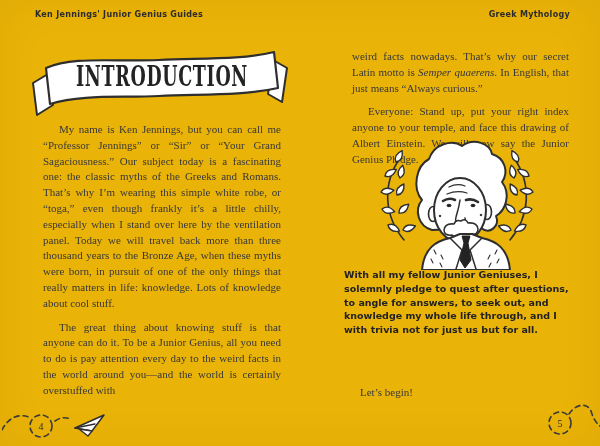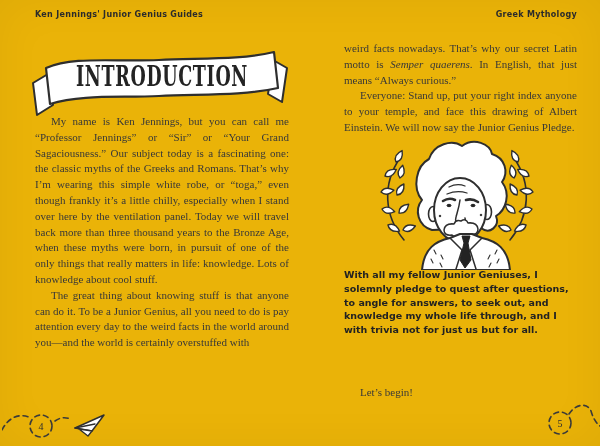--- a/index.html
+++ b/index.html
@@ -6,25 +6,25 @@
   .spread{
     position:relative;width:600px;height:446px;background:#eab308;
     overflow:hidden;box-shadow:inset 0 0 46px rgba(0,0,0,0.05);
     font-family:"Liberation Serif", serif;color:#383838;
   }
   .running-head{
     position:absolute;top:10px;font-family:"DejaVu Sans", sans-serif;
     font-weight:bold;font-size:8px;letter-spacing:0.3px;color:#2b2b2b;
   }
   .rh-left{left:35px;}
-  .rh-right{right:23px;}
+  .rh-right{right:30px;}
   .column{position:absolute;font-size:11px;line-height:15.8px;text-align:justify;}
   .col-left{left:35px;top:114px;width:254px;}
   .col-right{left:344px;top:41px;width:233px;}
-  .column p{margin:0;}
+  .column p{margin:8px;}
   .column p.indent{text-indent:16px;}
   .motto-italic{font-style:italic;}
   .banner-svg{position:absolute;left:26px;top:44px;}
   .einstein-svg{position:absolute;left:372px;top:138px;}
   .pledge{
     position:absolute;left:344px;top:268px;width:233px;text-align:left;
     font-family:"DejaVu Sans", sans-serif;font-weight:bold;font-size:9.5px;
     line-height:13.8px;color:#222222;
   }
   .closing{position:absolute;left:344px;top:386px;width:233px;font-size:11px;}

